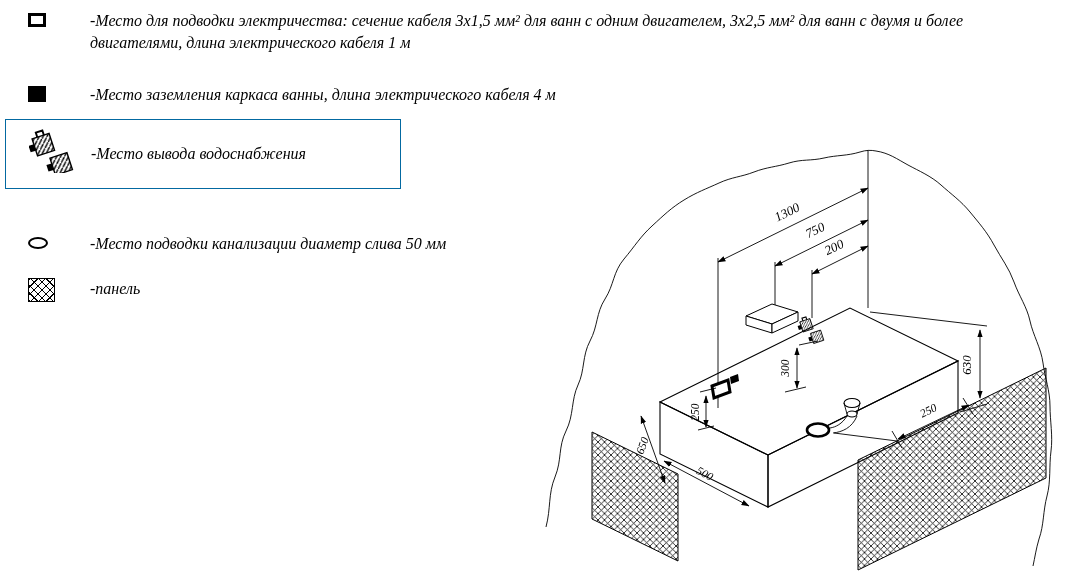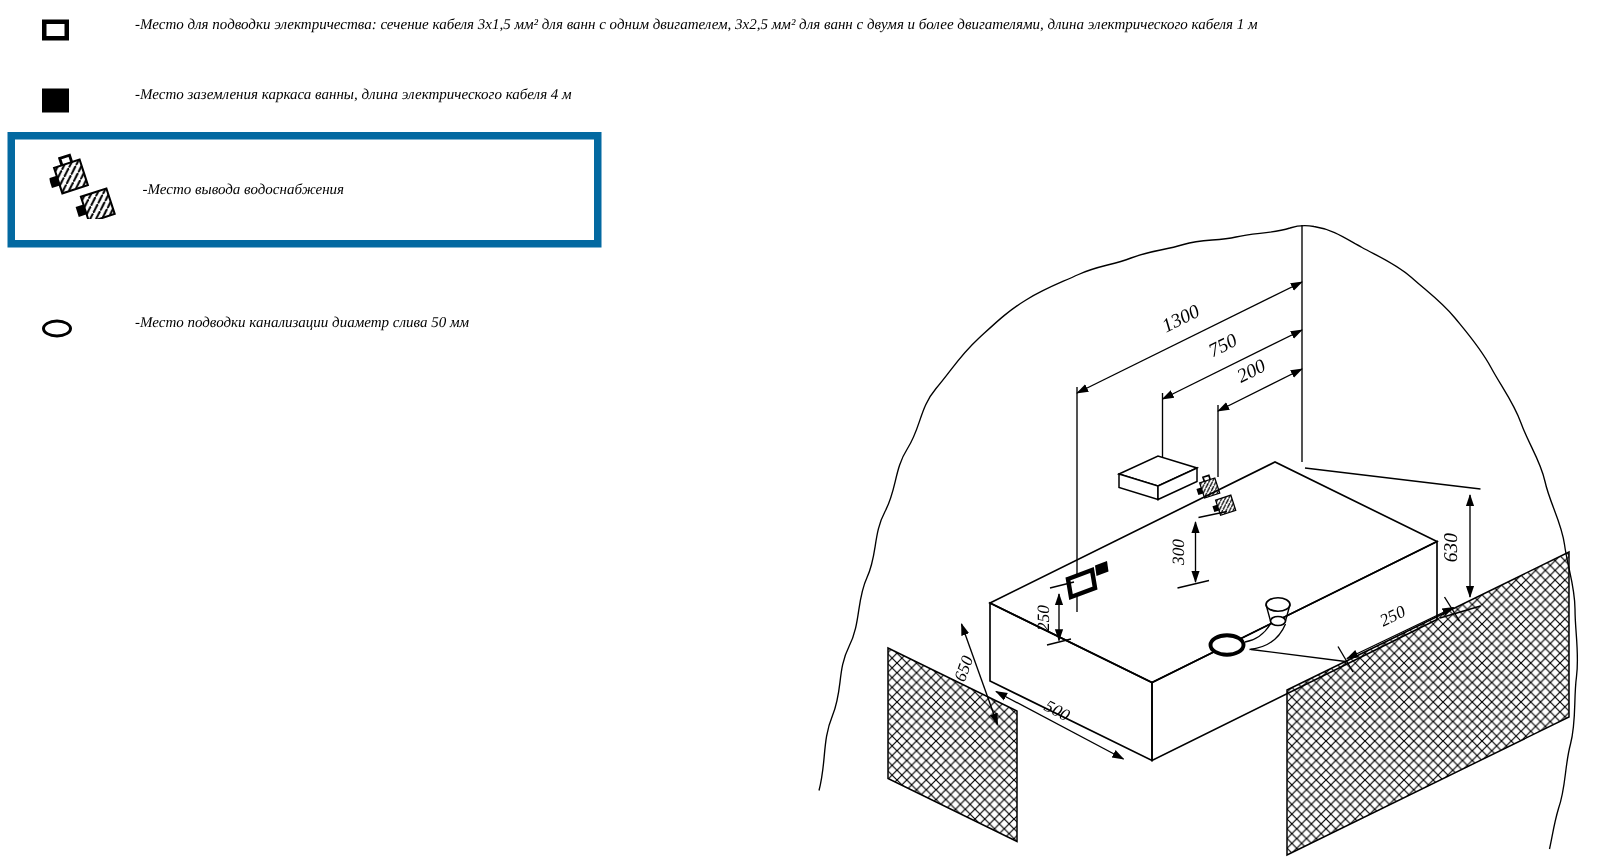--- a/index.html
+++ b/index.html
@@ -4,30 +4,30 @@
 <style>
   html,body{margin:0;padding:0;}
   body{
     width:1077px;height:575px;position:relative;overflow:hidden;
     background:#ffffff;
     font-family:"Liberation Serif",serif;
   }
   
   .legend{
     position:absolute;left:28px;top:10px;width:1000px;
-    font-style:italic;font-size:10px;line-height:1.38;color:#000;
+    font-style:italic;font-size:16px;line-height:1.38;color:#000;
   }
   .row{display:flex;align-items:flex-start;}
   .symcell{flex:0 0 62px;}
   .txt{flex:1 1 auto;}
   .row1{margin-bottom:30px;}
   .row1 .txt{max-width:930px;}
   .row2{margin-bottom:13px;}
   .row3{
-    border:5px solid #0369a1;box-sizing:border-box;
+    border:1px solid #0369a1;box-sizing:border-box;
     margin-left:-23px;width:396px;padding:9px 0 9px 23px;
     margin-bottom:13px;align-items:center;
   }
   .row4{margin-bottom:23px;margin-top:44px;}
   .sym-electric{
     display:block;width:12px;height:8px;margin-top:3px;
     border:3.5px solid #000;background:#fff;
   }
   .sym-ground{display:block;width:18px;height:16px;margin-top:2px;background:#000;}
   .sym-oval{
@@ -101,20 +101,26 @@
     <div class="txt">-Место вывода водоснабжения</div>
   </div>
 
   <div class="row row4">
     <span class="symcell">
         <span class="sym-oval"></span>
       </span>
     <div class="txt">-Место подводки канализации диаметр слива 50 мм</div>
   </div>
 
+  <div class="row row5">
+    <span class="symcell">
+        <span class="sym-panel"></span>
+      </span>
+    <div class="txt">-панель</div>
+  </div>
 
 </div>
 
 <svg class="drawing" width="1077" height="575" viewBox="0 0 1077 575">
 
   <path class="thin" stroke-width="1.3" d="
     M546,527 C551,508 548,494 555,477 C562,460 558,447 566,431 C574,415 571,400 578,385
     C585,370 582,356 590,341 C598,326 596,313 605,299 C614,285 613,272 624,259
     C635,246 640,237 652,226 C664,215 671,208 684,200 C697,192 706,189 719,183
     C732,177 741,177 754,172 C767,167 776,167 789,163 C802,159 811,161 824,158

